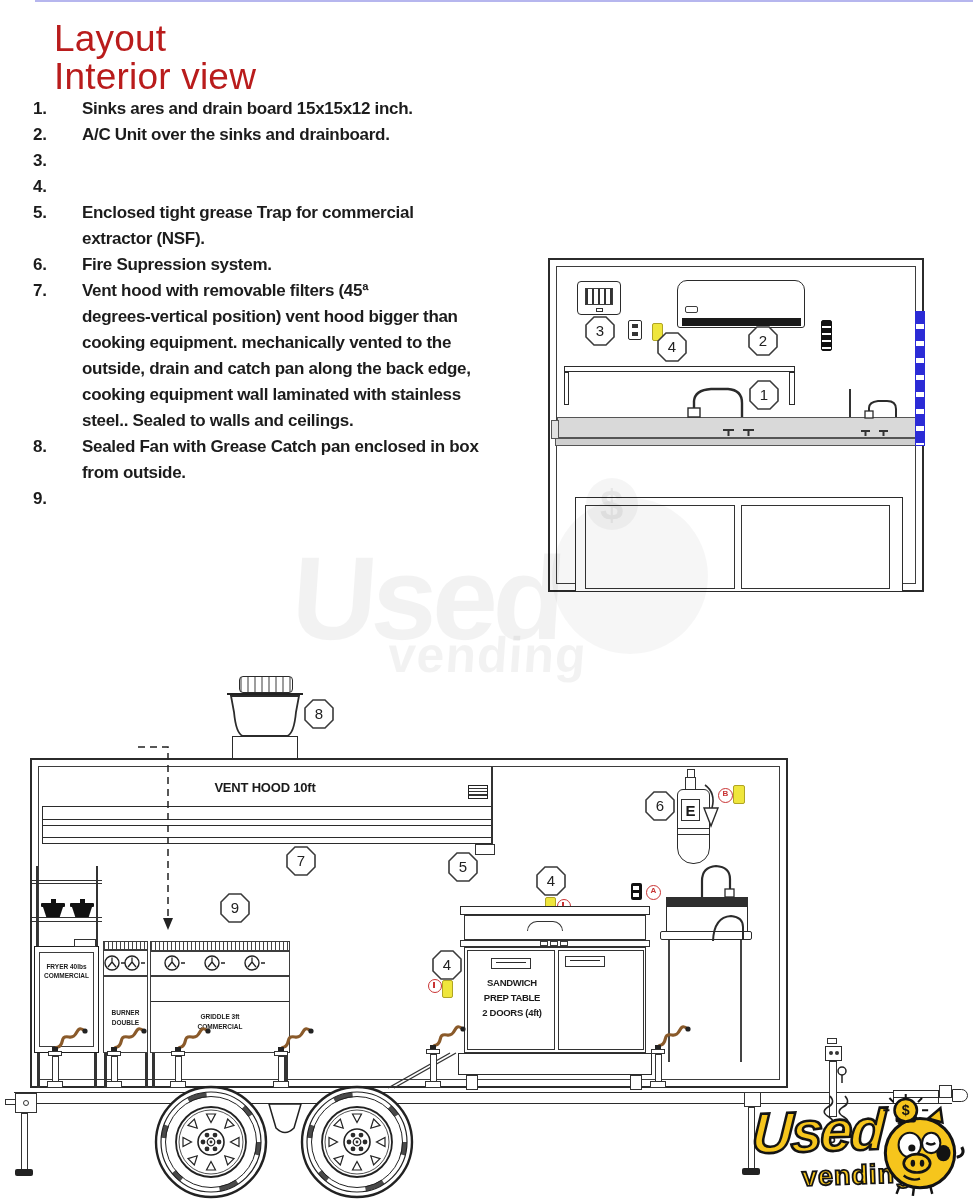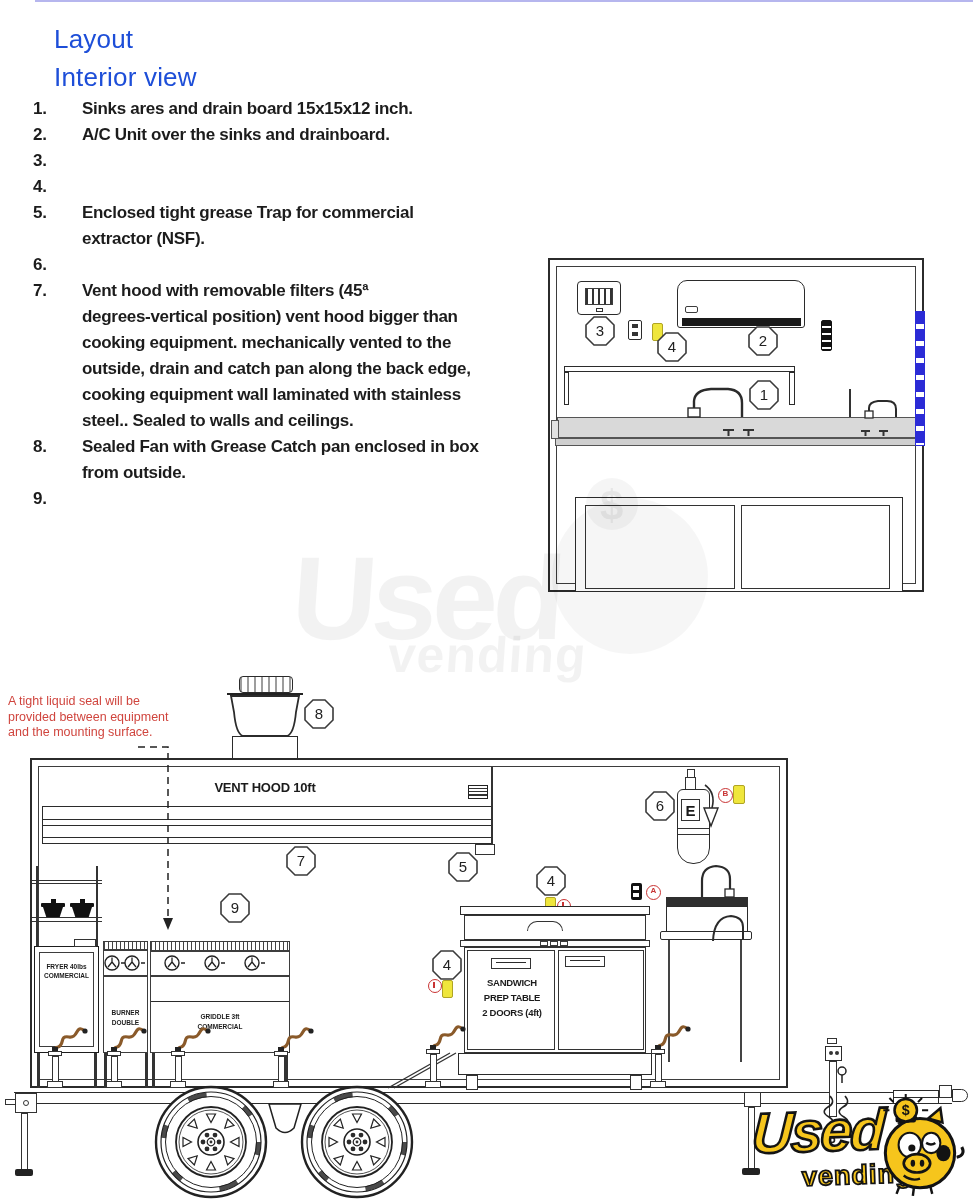--- a/index.html
+++ b/index.html
@@ -5,21 +5,21 @@
   html,body{margin:0;padding:0;background:#fff;}
   .page{position:relative;width:973px;height:1200px;background:#fff;overflow:hidden;
         font-family:"Liberation Sans",sans-serif;color:#1c1c1c;}
   .a{position:absolute;box-sizing:border-box;}
   .b2{border:2px solid #2b2b2b;background:#fff;}
   .b15{border:1.5px solid #2b2b2b;background:#fff;}
   .b12{border:1.2px solid #333;background:#fff;}
   .b1{border:1px solid #3d3d3d;background:#fff;}
   .hl{background:#2b2b2b;height:1.2px;}
   
-  .title{left:54px;top:20px;font-size:26px;line-height:38px;color:#1d4ed8;letter-spacing:.2px;}
+  .title{left:54px;top:20px;font-size:37px;line-height:38px;color:#b91c1c;letter-spacing:.2px;}
   .list{left:0;top:96px;width:500px;font-weight:700;font-size:17px;line-height:26px;letter-spacing:-.3px;}
   .row{display:flex;}
   .num{flex:0 0 82px;padding-left:33px;box-sizing:border-box;}
   .itext{white-space:pre-line;width:440px;}
   
   .oct{position:absolute;width:30px;height:30px;overflow:visible;}
   .oct polygon{fill:#fff;stroke:#3a3a3a;stroke-width:1.6;}
   .oct text{font:400 15px "Liberation Sans",sans-serif;fill:#222;}
   
   .ytag{position:absolute;width:9px;height:16px;background:#efe63c;border:1px solid #b0a424;border-radius:2px;}
@@ -66,20 +66,21 @@
     <div class="row">
         <div class="num">4.</div>
       </div>
     <div class="row">
         <div class="num">5.</div>
         <div class="itext">Enclosed tight grease Trap for commercial
 extractor (NSF).</div>
       </div>
     <div class="row">
         <div class="num">6.</div>
+        <div class="itext">Fire Supression system.</div>
       </div>
     <div class="row">
         <div class="num">7.</div>
         <div class="itext">Vent hood with removable filters (45ª
 degrees-vertical position) vent hood bigger than
 cooking equipment. mechanically vented to the
 outside, drain and catch pan along the back edge,
 cooking equipment wall laminated with stainless
 steel.. Sealed to walls and ceilings.</div>
       </div>
@@ -138,23 +139,20 @@
   <div class="a" style="left:557px;top:417px;width:362px;height:21px;background:#d9d9d9;border:1.2px solid #555;"></div>
   <div class="a" style="left:555px;top:438px;width:366px;height:8px;background:#cfcfcf;border:1px solid #555;"></div>
   <div class="a" style="left:551px;top:420px;width:8px;height:19px;background:#e3e3e3;border:1px solid #555;"></div>
 
   <div class="a b15" style="left:575px;top:497px;width:328px;height:95px;"></div>
   <div class="a b12" style="left:585px;top:505px;width:150px;height:84px;"></div>
   <div class="a b12" style="left:741px;top:505px;width:149px;height:84px;"></div>
 
   <div class="a" style="left:915px;top:311px;width:10px;height:135px;border:1px solid #2b2bd6;background:repeating-linear-gradient(180deg,#2b2bd6 0 12px,#fff 12px 17px);"></div>
 
-  <div class="note">A tight liquid seal will be
-provided between equipment
-and the mounting surface.</div>
 
   <div class="a b15" style="left:239px;top:676px;width:54px;height:17px;border-radius:4px;background-image:repeating-linear-gradient(90deg,rgba(60,60,60,.5) 0 1.5px,transparent 1.5px 7px);"></div>
   <div class="a" style="left:227px;top:693px;width:76px;height:0;border-top:2.5px solid #222;"></div>
   <div class="a b15" style="left:232px;top:736px;width:66px;height:23px;"></div>
   <div class="a b12" style="left:240px;top:759px;width:50px;height:7px;"></div>
   <svg class="oct" style="left:304px;top:699px;" viewBox="0 0 30 30">
       <polygon points="9,1 21,1 29,9 29,21 21,29 9,29 1,21 1,9"></polygon>
       <text x="15" y="20" text-anchor="middle">8</text>
     </svg>
 

